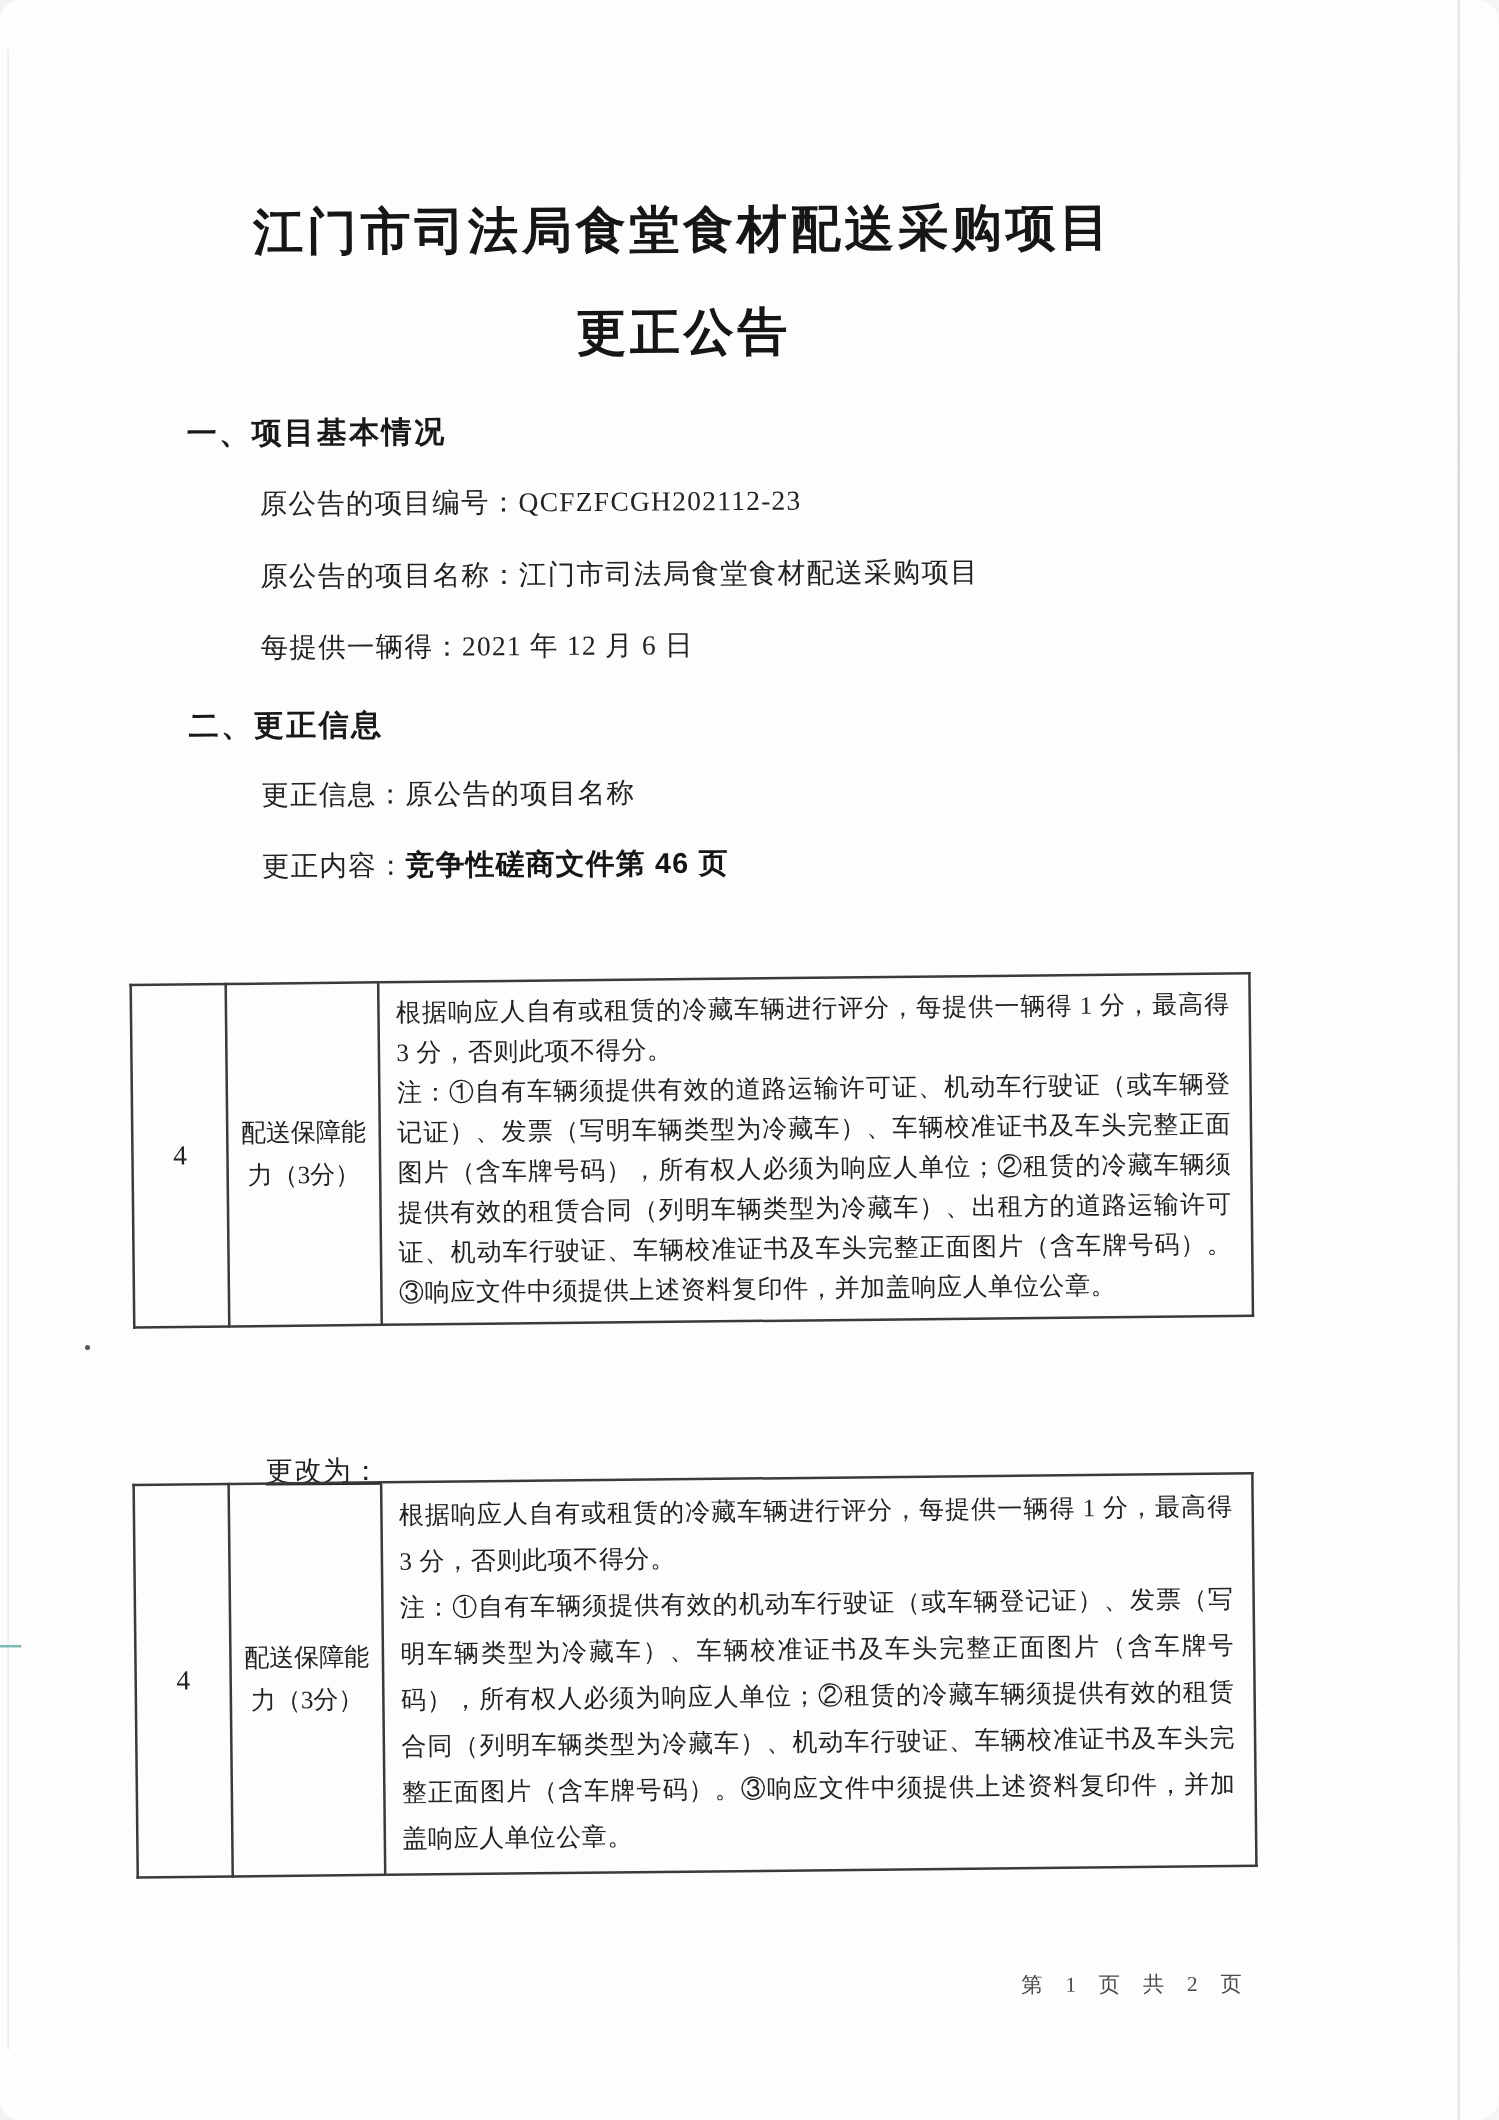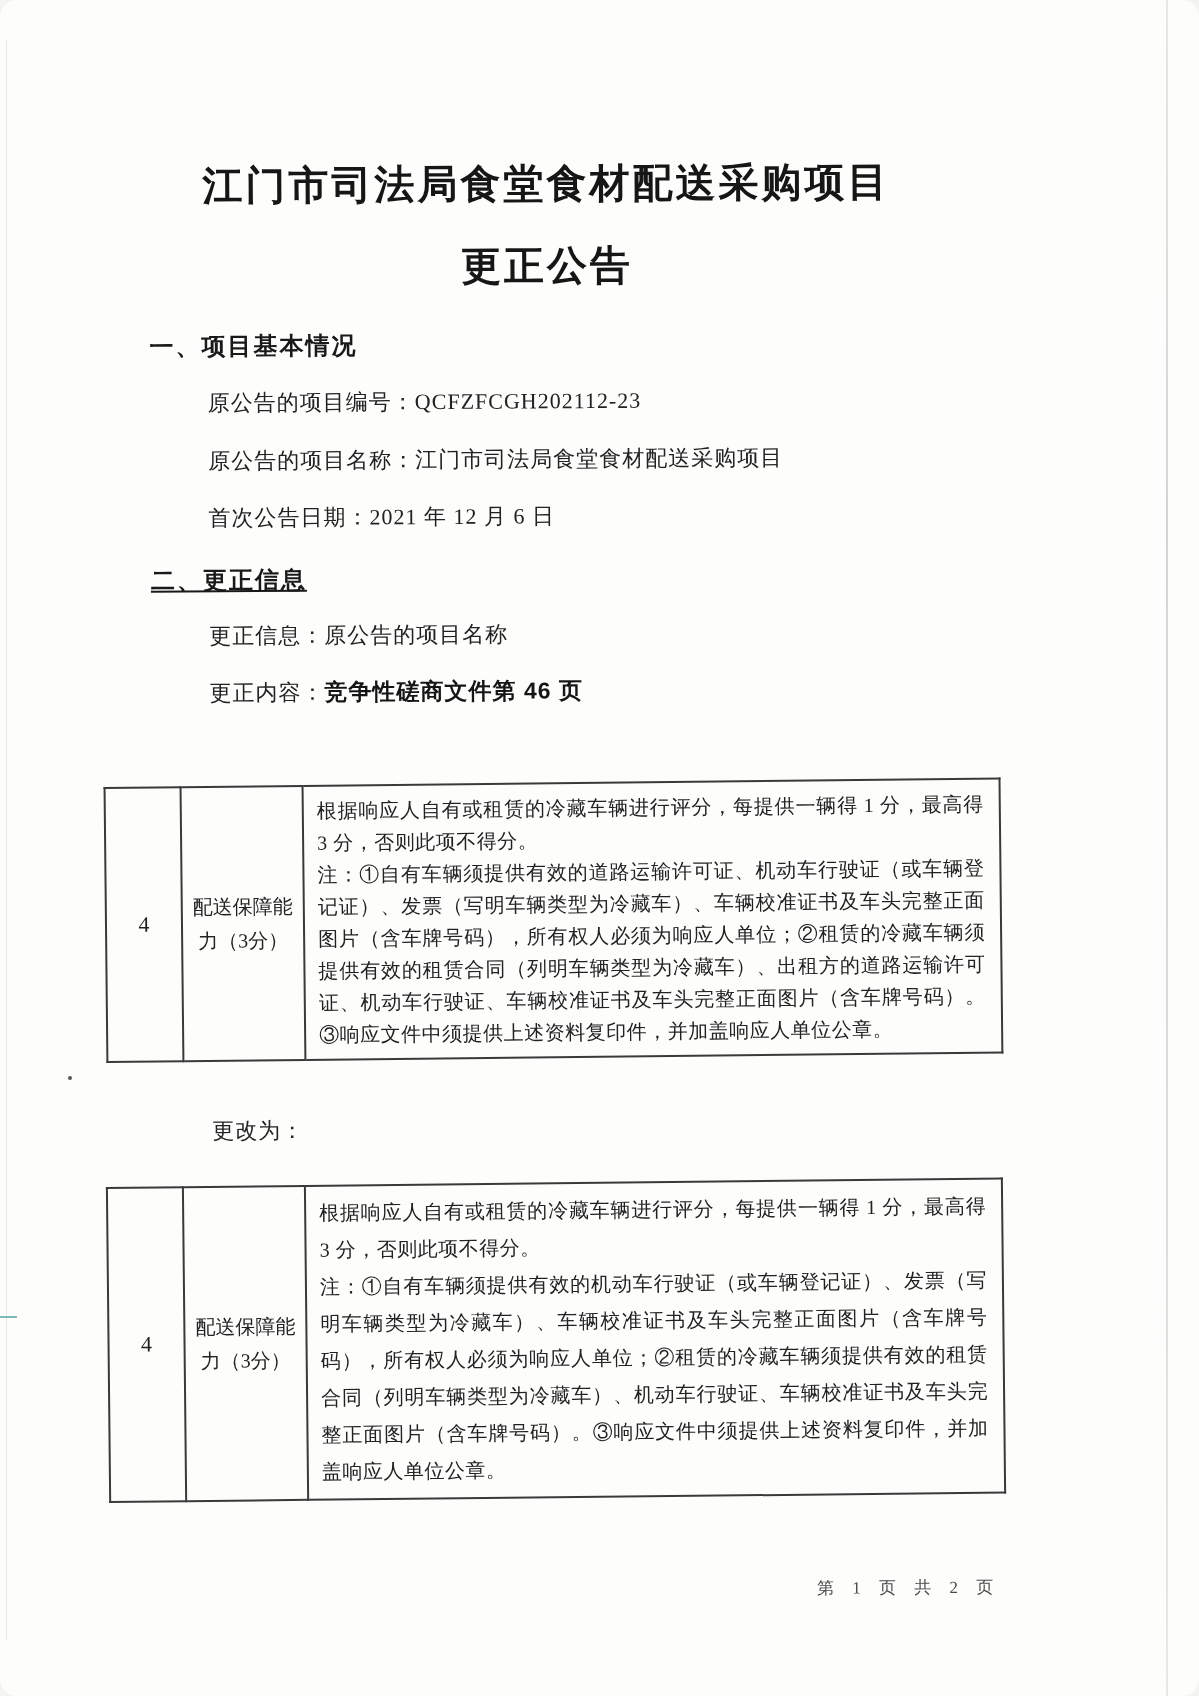--- a/index.html
+++ b/index.html
@@ -34,31 +34,31 @@
     font-size:40px;font-weight:bold;letter-spacing:3px;color:#161616;
   }
   .title-1{top:156px;}
   .title-2{top:238px;}
   .heading{
     position:absolute;left:152px;
     font-family:"Liberation Sans","DejaVu Sans",sans-serif;
     font-size:24px;font-weight:bold;letter-spacing:2px;color:#191919;
   }
   .h-sec1{top:328px;}
-  .h-sec2{top:562px;text-decoration:underline;}
+  .h-sec2{top:562px;}
   .bodyline{
     position:absolute;left:210px;
     font-size:22px;letter-spacing:1px;color:#222;white-space:nowrap;
   }
   .bl-1{top:386px;}
   .bl-2{top:444px;}
   .bl-3{top:501px;}
   .bl-4{top:619px;}
   .bl-5{top:675px;}
-  .bl-6{top:1114px;}
+  .bl-6{top:1160px;text-decoration:underline;}
   .content-strong{
     font-family:"Liberation Sans","DejaVu Sans",sans-serif;
     font-weight:bold;font-size:23px;letter-spacing:1px;color:#151515;
   }
   table.dt{
     position:absolute;left:104px;width:897px;
     border-collapse:collapse;table-layout:fixed;
     transform:rotate(-0.25deg);
   }
   .dt-original{top:782px;}
@@ -87,21 +87,21 @@
 
     <div class="title title-1">江门市司法局食堂食材配送采购项目</div>
     <div class="title title-2">更正公告</div>
 
     <div class="heading h-sec1">一、项目基本情况</div>
 
     <div class="bodyline bl-1"><span>原公告的项目编号：</span><span>QCFZFCGH202112-23</span></div>
 
     <div class="bodyline bl-2"><span>原公告的项目名称：</span><span>江门市司法局食堂食材配送采购项目</span></div>
 
-    <div class="bodyline bl-3"><span>首次公告日期：</span><span>2021 年 12 月 6 日</span></div>
+    <div class="bodyline bl-3"><span>每提供一辆得：</span><span>2021 年 12 月 6 日</span></div>
 
     <div class="heading h-sec2">二、更正信息</div>
 
     <div class="bodyline bl-4"><span>更正信息：</span><span>原公告的项目名称</span></div>
 
     <div class="bodyline bl-5"><span>更正内容：</span><span class="content-strong">竞争性磋商文件第 46 页</span></div>
 
     <table class="dt dt-original">
       <tbody>
         <tr>

